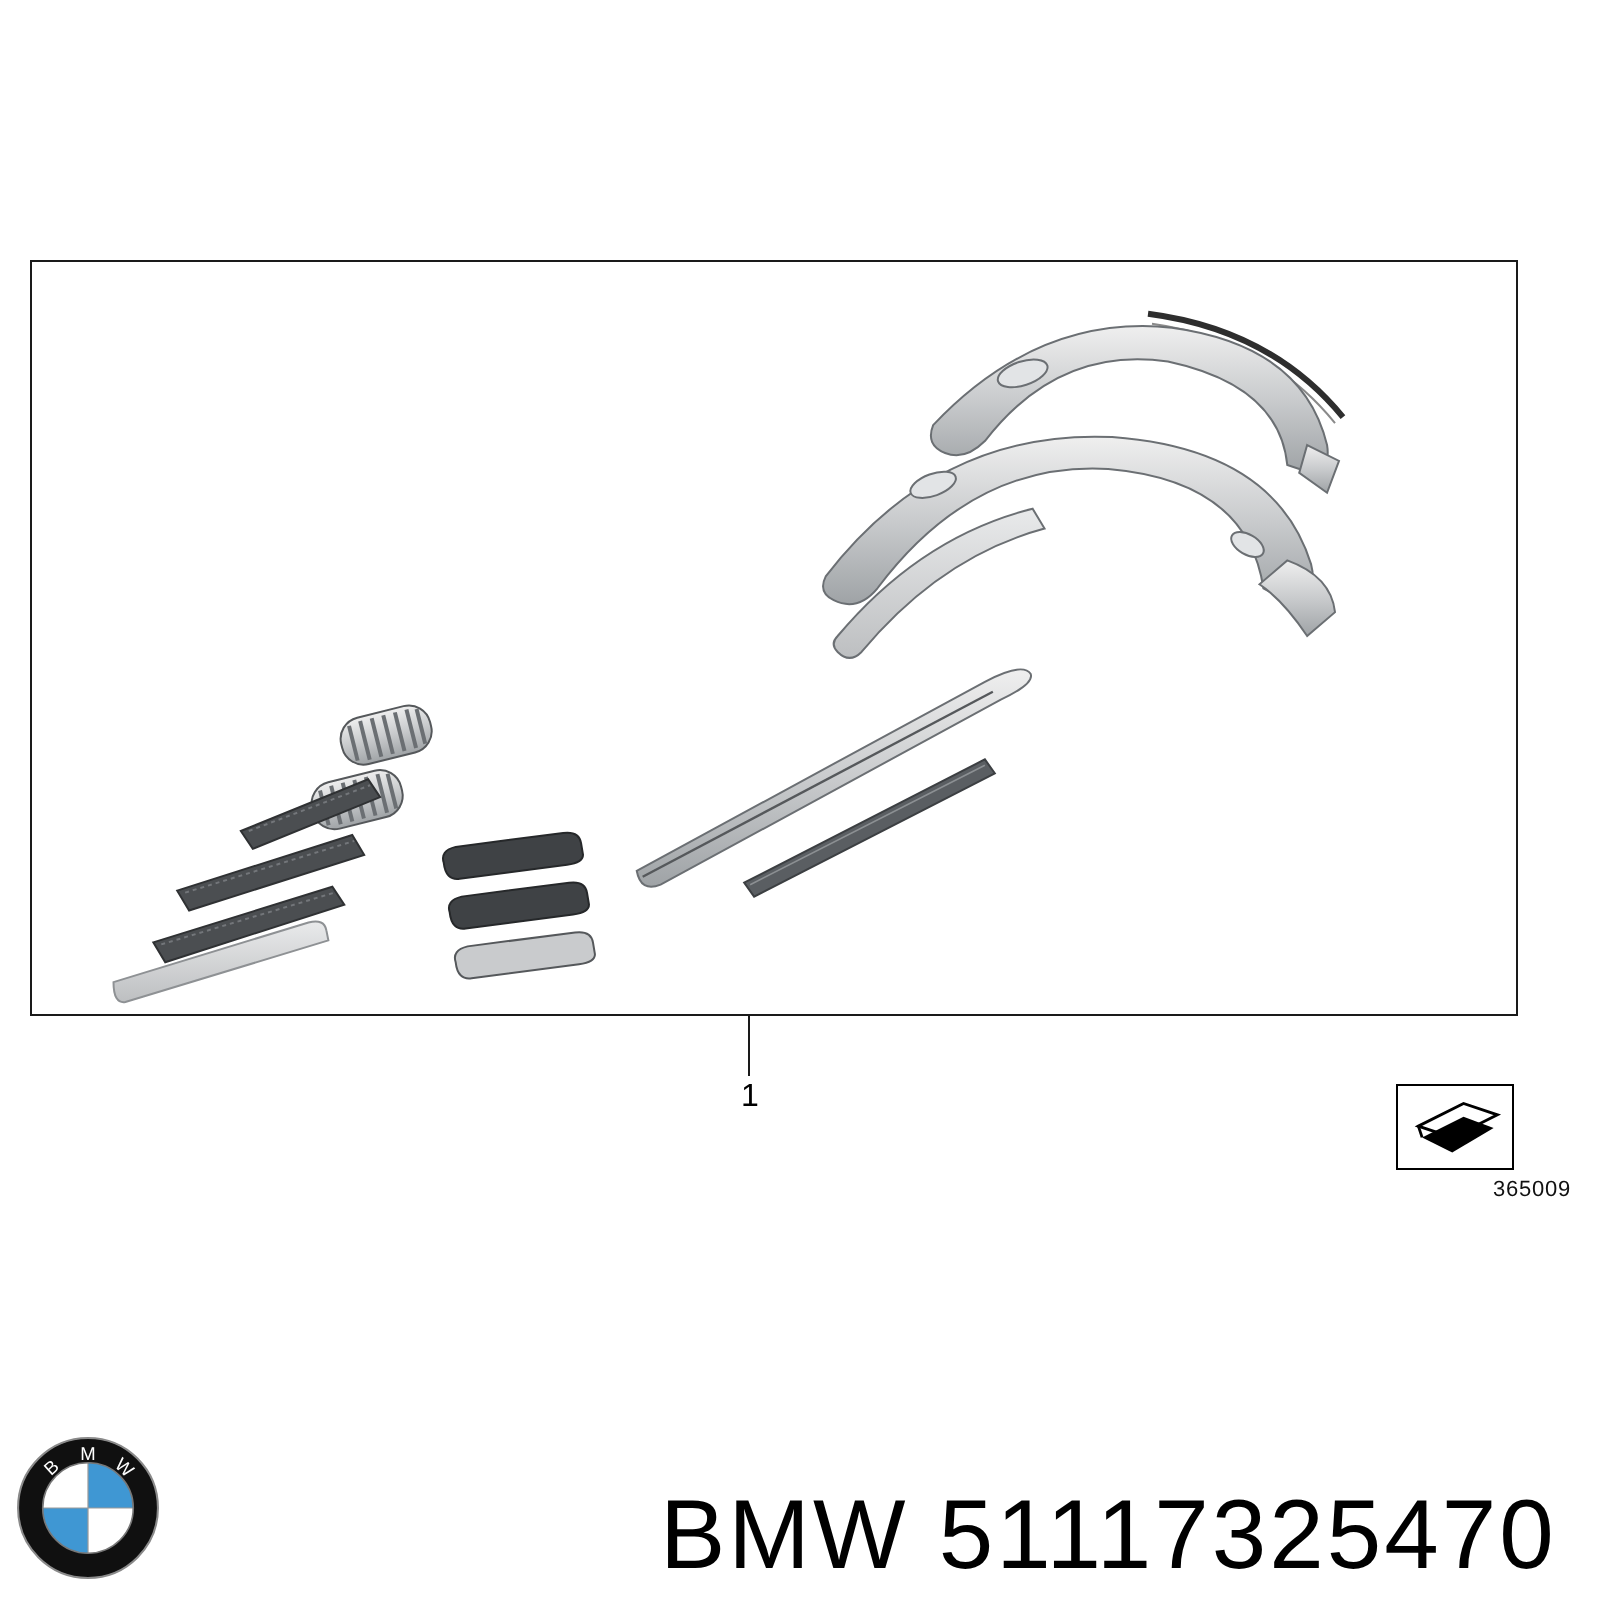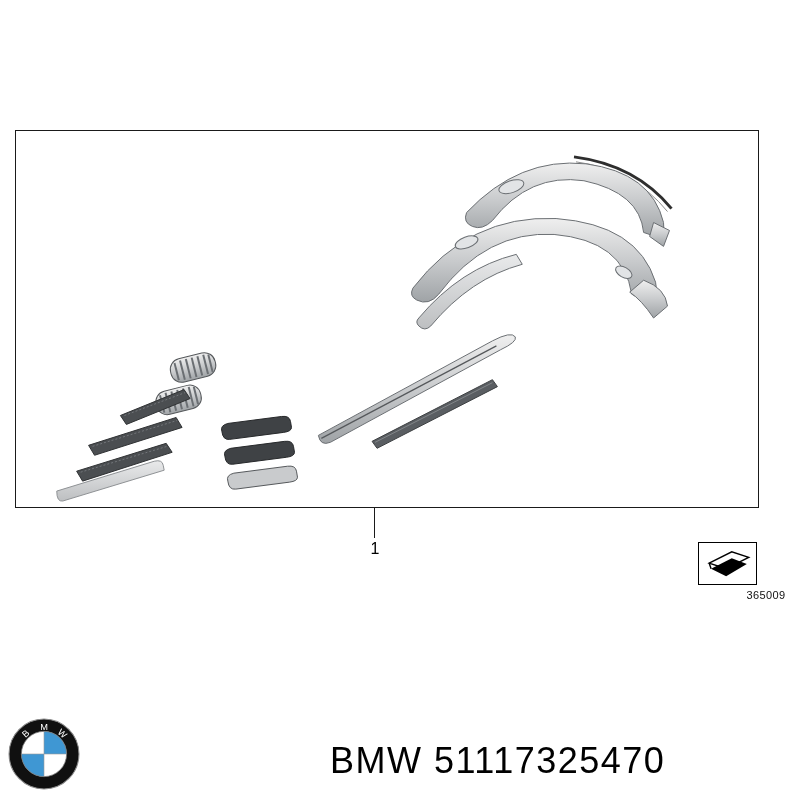--- a/index.html
+++ b/index.html
@@ -23,21 +23,21 @@
     position:absolute;left:698px;top:542px;width:59px;height:43px;
     border:1px solid #000;box-sizing:border-box;
     display:flex;align-items:center;justify-content:center;background:#fff;
   }
   .legend-code{
     position:absolute;left:728px;top:589px;width:76px;text-align:center;
     font-size:11px;letter-spacing:0.4px;color:#111;
   }
   .footer-logo{position:absolute;left:8px;top:718px;width:72px;height:72px;}
   .part-label{
-    position:absolute;left:330px;top:740px;font-size:36px;letter-spacing:1.5px;
+    position:absolute;left:330px;top:740px;font-size:49px;letter-spacing:1.5px;
     color:#000;white-space:nowrap;
   }
   svg text{font-family:"Liberation Sans", sans-serif;}
 </style>
 </head>
 <body>
 
 <div class="page">
 
   <div class="diagram-box">

